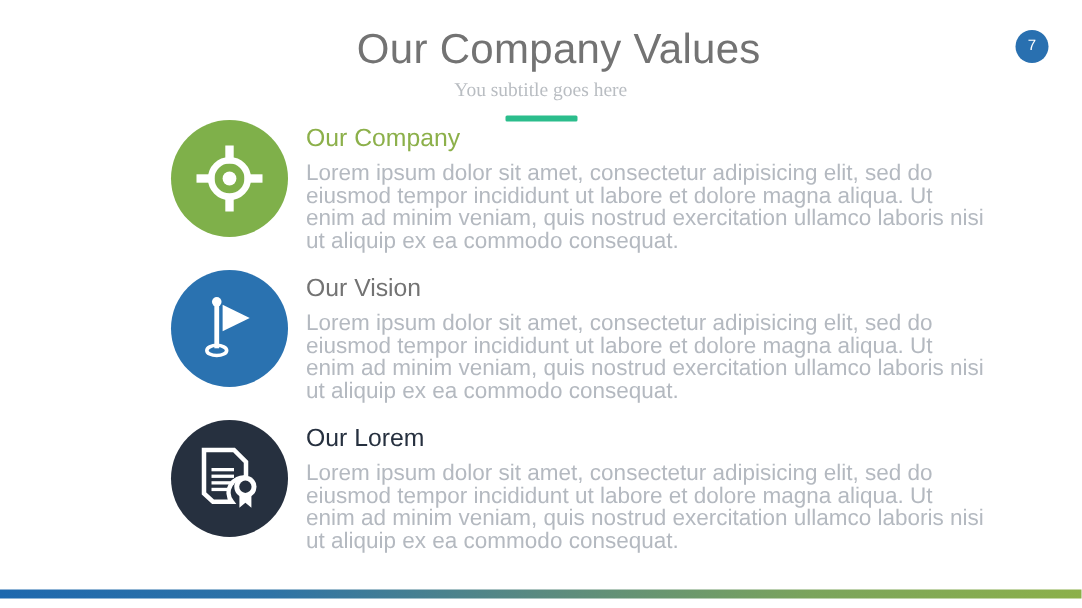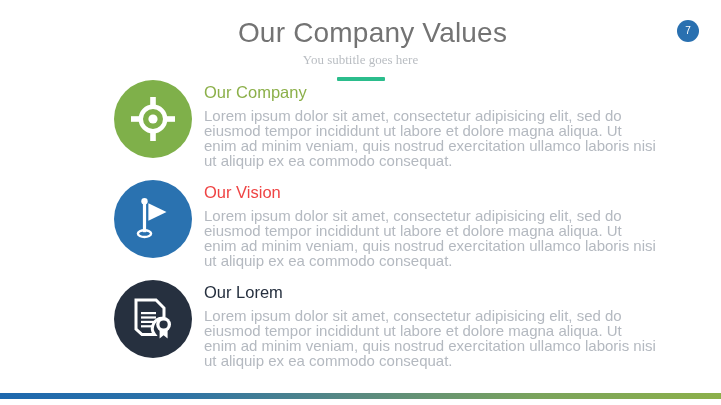--- a/index.html
+++ b/index.html
@@ -108,21 +108,21 @@
     top: 2px;
     width: 452px;
   }
   .row-heading {
     font-size: 16.5px;
     font-weight: normal;
     margin: 0 0 6px 0;
     line-height: 20px;
   }
   .heading-green { color: #8cb04a; }
-  .heading-blue  { color: #ef4444; }
+  .heading-blue  { color: #737373; }
   .heading-navy  { color: #26303f; }
 
   .row-body {
     color: #b4b9c0;
     font-size: 15px;
     line-height: 15px;
     margin: 0;
   }
 
   

